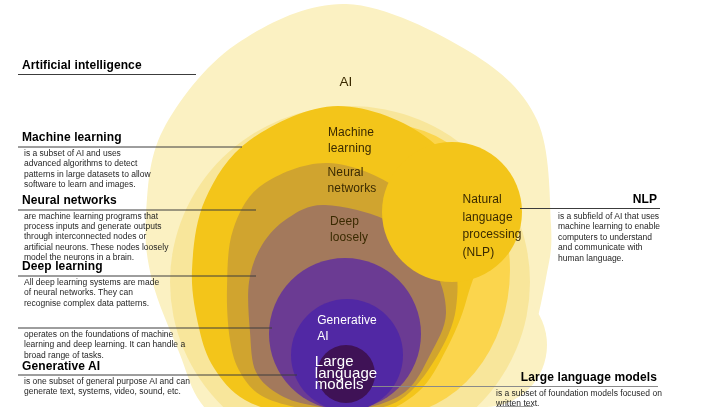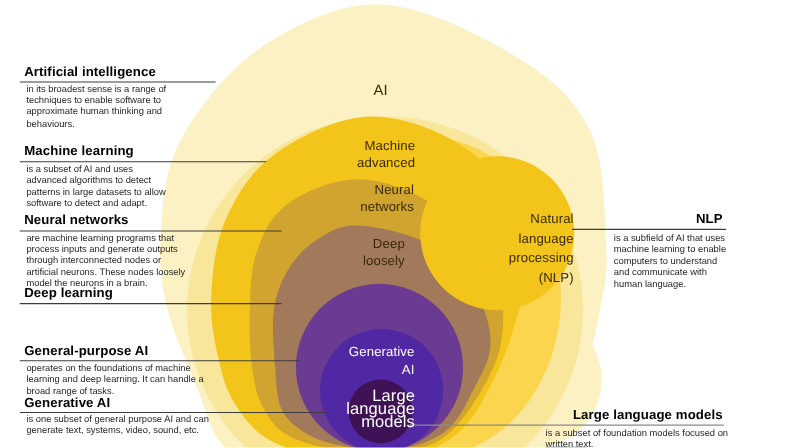--- a/index.html
+++ b/index.html
@@ -7,21 +7,21 @@
     position:relative;
     width:720px;height:407px;
     overflow:hidden;
     background:#ffffff;
     font-family:"Liberation Sans","DejaVu Sans",sans-serif;
   }
   .rings{position:absolute;left:0;top:0;filter:blur(0.5px);}
   .clabel{
     position:absolute;
     transform:translate(-50%,-50%);
-    text-align:right;
+    text-align:left;
     white-space:pre-line;
     font-size:12px;
     line-height:16px;
     letter-spacing:0.1px;
     color:#3a2a00;
   }
   .clabel.light{color:#ffffff;}
   .ann{position:absolute;left:0;top:0;width:720px;height:407px;pointer-events:none;}
   .ann .heading{
     position:absolute;
@@ -69,66 +69,64 @@
     <line x1="18" y1="210" x2="256" y2="210" stroke-width="1" stroke="#3c3c3c"></line>
     <line x1="18" y1="276" x2="256" y2="276" stroke-width="1" stroke="#3c3c3c"></line>
     <line x1="18" y1="328" x2="272" y2="328" stroke-width="1" stroke="#3c3c3c"></line>
     <line x1="18" y1="375" x2="297" y2="375" stroke-width="1" stroke="#3c3c3c"></line>
     <line x1="520" y1="208.5" x2="660" y2="208.5" stroke-width="1" stroke="#3c3c3c"></line>
     <line x1="372" y1="386.5" x2="658" y2="386.5" stroke-width="1" stroke="#8a8a8a"></line>
   </svg>
 
   <div class="clabel" style="left:346px;top:82px;font-size:13.5px;">AI</div>
   <div class="clabel" style="left:351px;top:140px;">Machine
-advanced</div>
+learning</div>
   <div class="clabel" style="left:352px;top:180px;">Neural
 networks</div>
   <div class="clabel" style="left:349px;top:229px;">Deep
 loosely</div>
   <div class="clabel light" style="left:347px;top:328px;">Generative
 AI</div>
   <div class="clabel light" style="left:346px;top:372px;font-size:15px;line-height:11.5px;">Large
 language
 models</div>
   <div class="clabel" style="left:448px;top:226px;line-height:17.5px;margin-left:44px;">Natural
 language
 processing
 (NLP)</div>
 
   <div class="ann">
     <div class="heading" style="left:22px;top:57.5px;">Artificial intelligence</div>
-    <div class="body" style="left:24px;top:75.5px;">in its broadest sense is a range of
-techniques to enable software to
-approximate human thinking and
-behaviours.</div>
   </div>
 
   <div class="ann">
     <div class="heading" style="left:22px;top:130px;">Machine learning</div>
     <div class="body" style="left:24px;top:148px;">is a subset of AI and uses
 advanced algorithms to detect
 patterns in large datasets to allow
-software to detect and adapt.</div>
+software to learn and images.</div>
   </div>
 
   <div class="ann">
     <div class="heading" style="left:22px;top:193px;">Neural networks</div>
     <div class="body" style="left:24px;top:210.5px;">are machine learning programs that
 process inputs and generate outputs
 through interconnected nodes or
 artificial neurons. These nodes loosely
 model the neurons in a brain.</div>
   </div>
 
   <div class="ann">
     <div class="heading" style="left:22px;top:259px;">Deep learning</div>
+    <div class="body" style="left:24px;top:277px;">All deep learning systems are made
+of neural networks. They can
+recognise complex data patterns.</div>
   </div>
 
   <div class="ann">
-    <div class="heading" style="left:22px;top:311.5px;">General-purpose AI</div>
     <div class="body" style="left:24px;top:329px;">operates on the foundations of machine
 learning and deep learning. It can handle a
 broad range of tasks.</div>
   </div>
 
   <div class="ann">
     <div class="heading" style="left:22px;top:358.5px;">Generative AI</div>
     <div class="body" style="left:24px;top:376px;">is one subset of general purpose AI and can
 generate text, systems, video, sound, etc.</div>
   </div>

